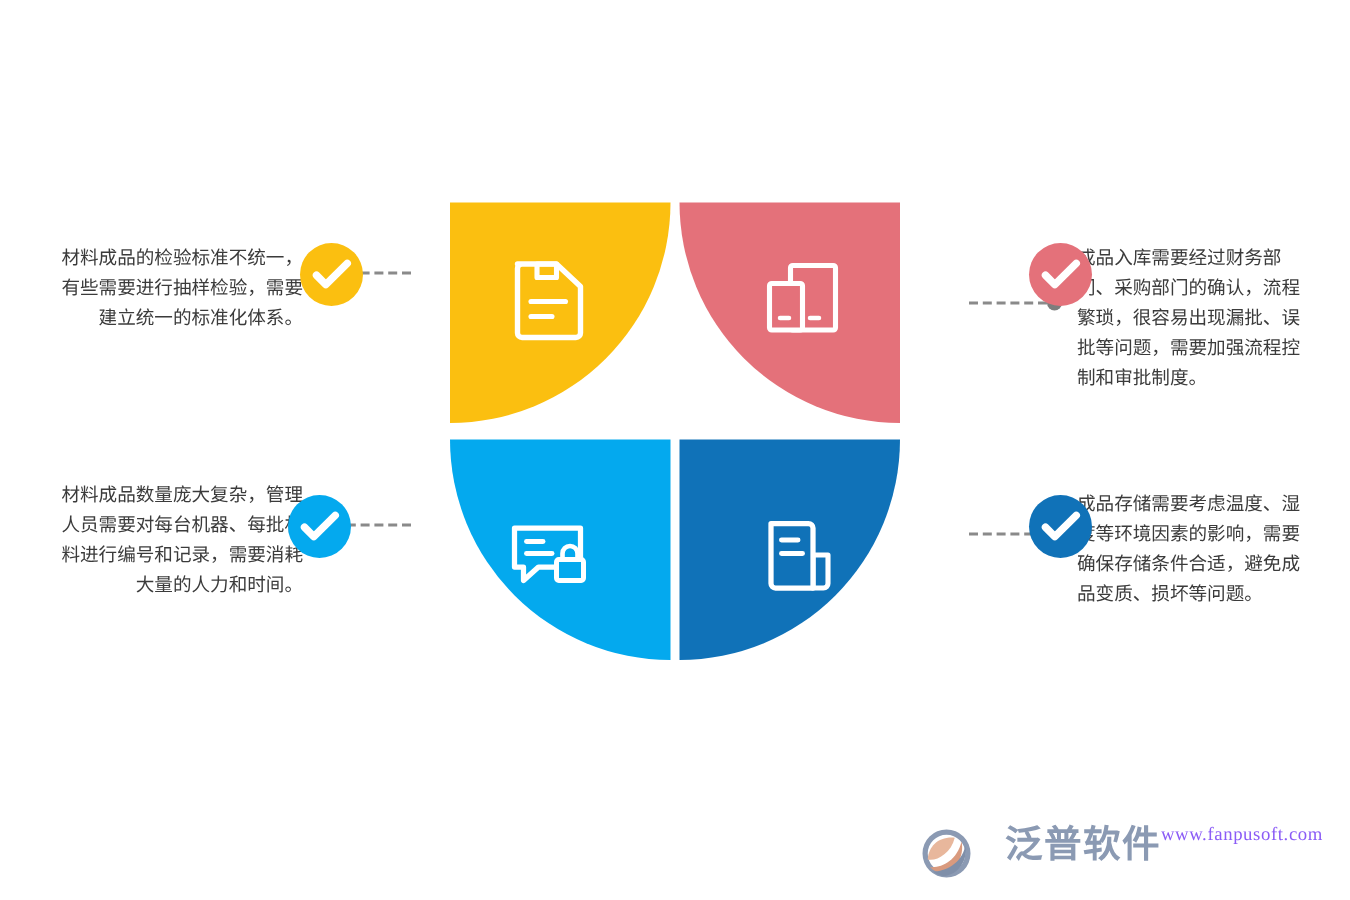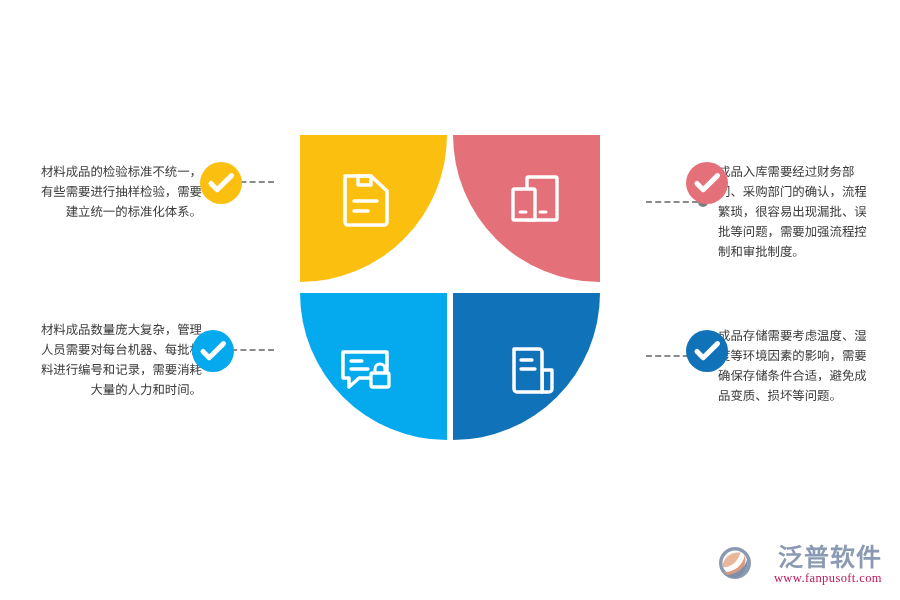--- a/index.html
+++ b/index.html
@@ -103,31 +103,31 @@
   #info-tr .info-text{ width:160px; }
   #info-br .info-text{ width:160px; }
 
   
   #logo{
     position:absolute;
     right:18px; bottom:14px;
     display:flex;align-items:flex-start;gap:6px;
   }
   #logo-mark{ width:34px;height:34px;margin-top:3px; }
-  #logo-text{ display:flex;flex-direction:column;align-items:flex-end;margin-left:16px;}
+  #logo-text{ display:flex;flex-direction:row;align-items:flex-start;margin-left:16px;}
   #logo-name{
     font-size:25px;
     font-weight:bold;
     color:#8b9ab3;
     letter-spacing:1px;
     line-height:28px;
   }
   #logo-url{
     font-size:12.5px;
-    color:#be185d;
+    color:#8b5cf6;
     font-family:"Liberation Serif","DejaVu Serif",serif;
     letter-spacing:.4px;
     line-height:15px;
   }
 </style>
 </head>
 <body>
 
 <div id="stage">
 

